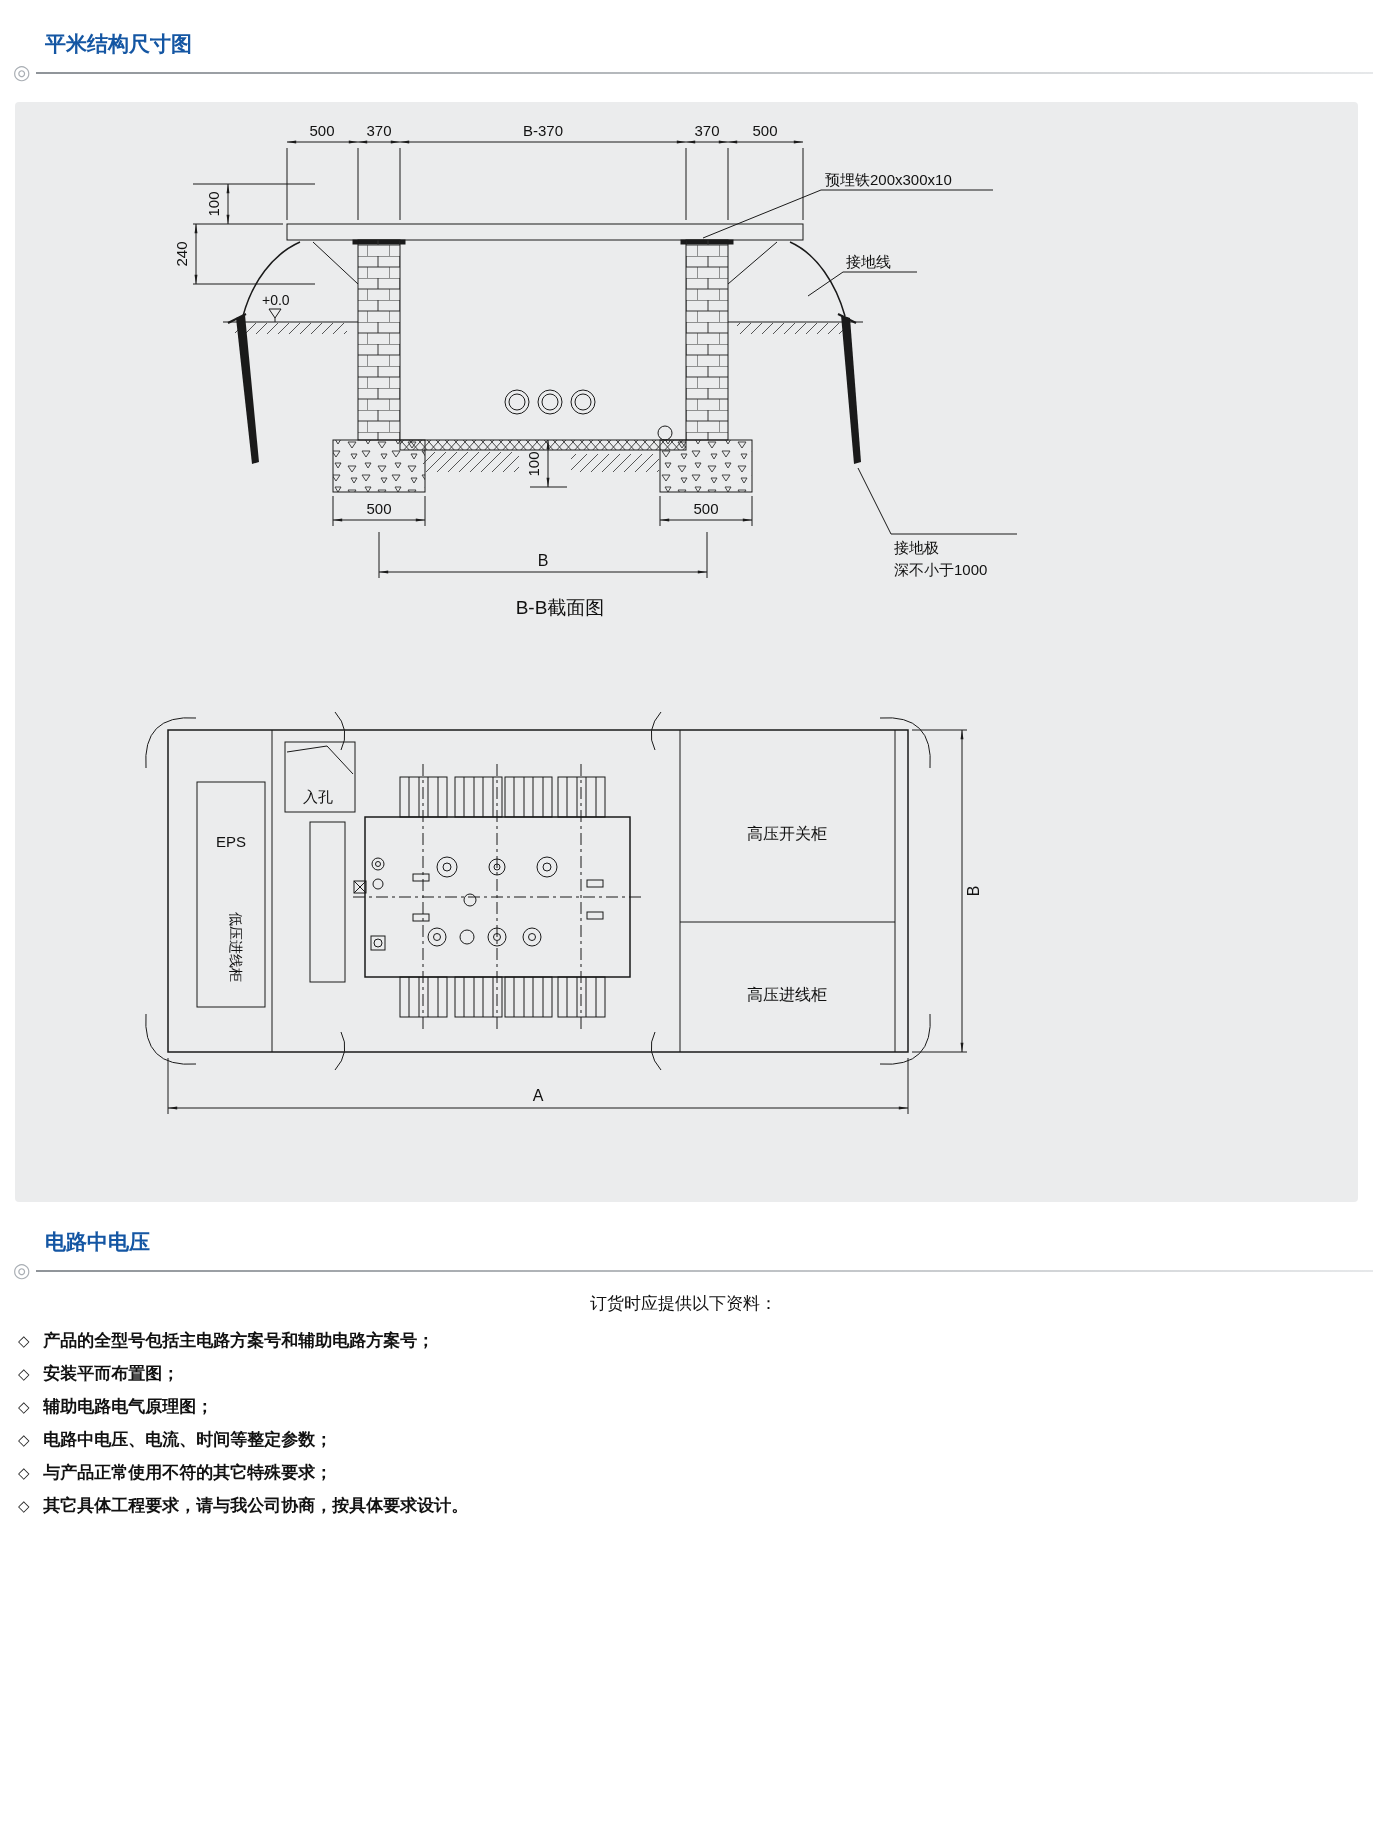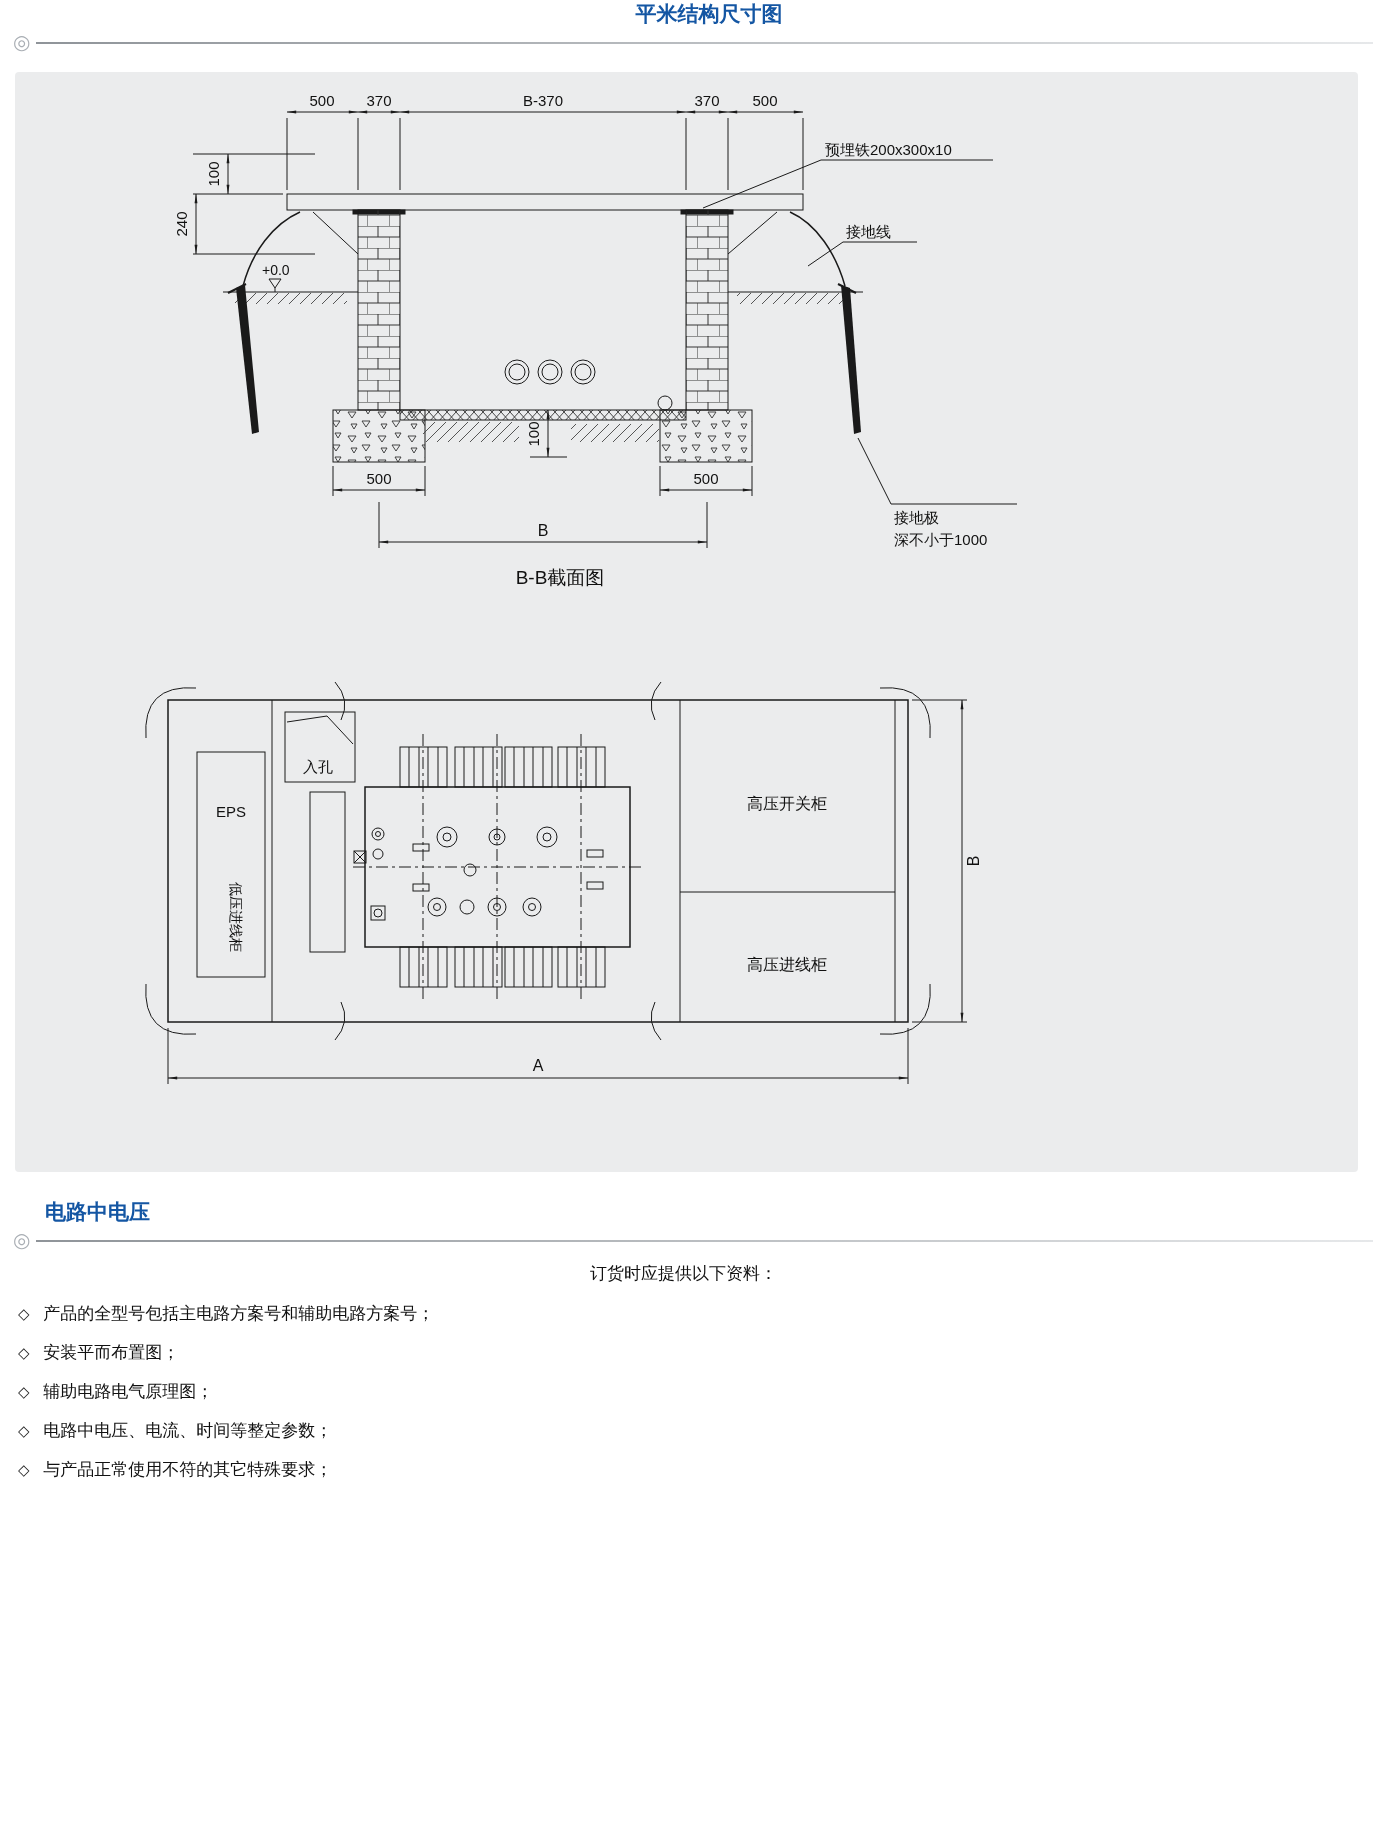--- a/index.html
+++ b/index.html
@@ -1,21 +1,21 @@
 <!DOCTYPE html>
 <html><head>
 <meta charset="utf-8">
 <style>
   html,body{margin:0;padding:0;background:#fff;}
   .page{
     position:relative;width:1373px;height:1848px;background:#ffffff;
     font-family:"Liberation Sans","DejaVu Sans",sans-serif;color:#111;overflow:hidden;
   }
   .sec-head{position:relative;}
-  .sec-head.first{text-align:center;}
+  .sec-head.first{padding-top:30px;}
   .sec-head.second{padding-top:26px;}
   .sec-title{
     margin:0 0 8px 45px;font-size:21px;font-weight:bold;color:#1456a3;
     font-family:"Liberation Sans","DejaVu Sans",sans-serif;
   }
   .rule-row{position:relative;height:14px;}
   .ring{
     position:absolute;left:13px;top:-4px;font-size:20px;line-height:20px;color:#a9aeb4;
   }
   .rule{
@@ -25,21 +25,21 @@
   .panel{
     margin:22px 26px 0 15px;width:1343px;height:1100px;background:#ebeced;border-radius:4px;
   }
   .panel svg{display:block;}
   .panel text{
     font-family:"Liberation Sans","DejaVu Sans",sans-serif;fill:#111;stroke:none;
   }
   .ordering{margin:14px 24px 0 18px;font-size:17px;color:#111;}
   .intro{margin:0 0 17px 0;text-align:center;}
   .order-list{margin:0;padding:0;list-style:none;}
-  .order-list li{margin:0 0 15px 0;line-height:24px;}
+  .order-list li{margin:0 0 15px 0;line-height:18px;font-weight:bold;}
   .diamond{margin-right:9px;font-size:15px;color:#222;}
 </style>
 </head>
 <body>
 
 <div class="page">
 
   <section class="sec-head first">
     <h2 class="sec-title">平米结构尺寸图</h2>
     <div class="rule-row">
@@ -296,16 +296,20 @@
         <span class="item-text">辅助电路电气原理图；</span>
       </li>
       <li>
         <span class="diamond">◇</span>
         <span class="item-text">电路中电压、电流、时间等整定参数；</span>
       </li>
       <li>
         <span class="diamond">◇</span>
         <span class="item-text">与产品正常使用不符的其它特殊要求；</span>
       </li>
+      <li>
+        <span class="diamond">◇</span>
+        <span class="item-text">其它具体工程要求，请与我公司协商，按具体要求设计。</span>
+      </li>
     </ul>
   </div>
 
 </div>
 
 </body></html>

